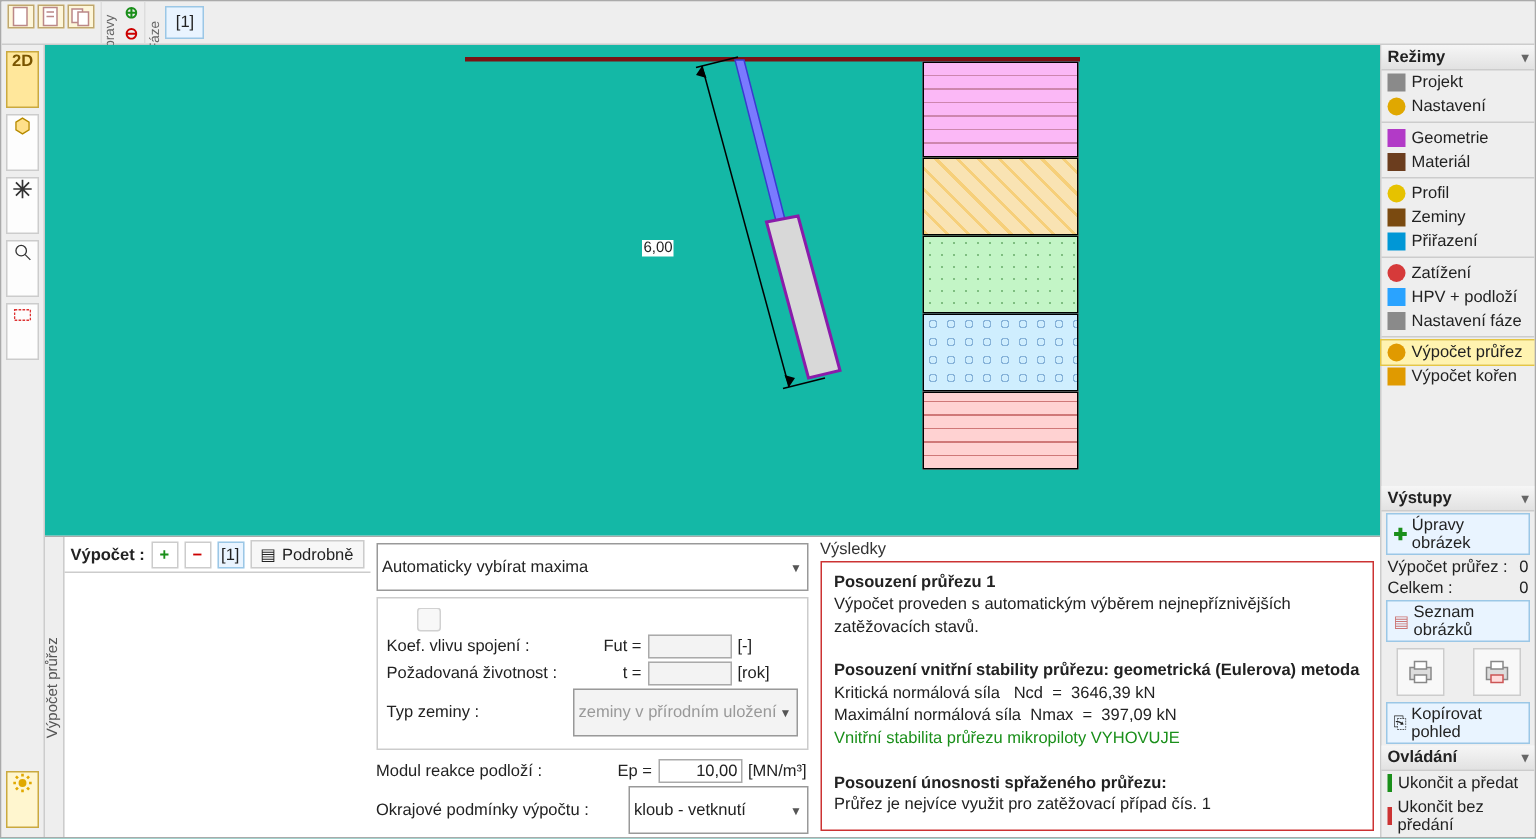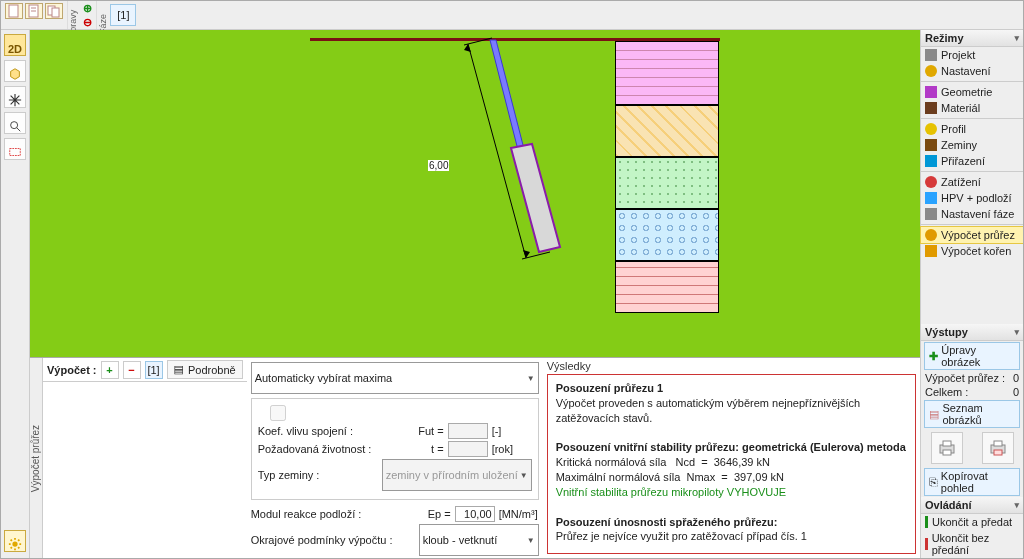--- a/index.html
+++ b/index.html
@@ -10,26 +10,26 @@
   .rib-group{display:flex;flex-direction:column;align-items:center;padding:0 4px;border-right:1px solid #ddd;height:100%}
   .rib-icons{display:flex;gap:2px;padding-top:2px}
   .rib-sq{width:18px;height:16px;border:1px solid #bfa76f;background:#fdf6d9;display:flex;align-items:center;justify-content:center}
   .rib-lab{font-size:9px;color:#666;transform:rotate(-90deg);white-space:nowrap;height:10px}
   .phase-btn{height:22px;margin:3px 2px;padding:2px 6px;background:#e9f4ff;border:1px solid #9bc7e6;display:flex;align-items:center;gap:4px}
   .plus{color:#1a8f1a;font-weight:bold}
   .minus{color:#c00;font-weight:bold}
   
   .main{display:flex;height:calc(100% - 29px)}
   .lefttools{width:29px;background:#eee;border-right:1px solid #ccc;display:flex;flex-direction:column;align-items:center;padding-top:4px;gap:4px}
-  .tool{width:22px;height:22px;border:1px solid #ccc;background:#fdfdfd;display:flex;align-items:flex-end;justify-content:center}
+  .tool{width:22px;height:38px;border:1px solid #ccc;background:#fdfdfd;display:flex;align-items:flex-start;justify-content:center}
   .tool.active{background:#ffe79b;border-color:#caa93f}
   .tool svg{width:14px;height:14px}
   .gear-bottom{margin-top:auto;margin-bottom:6px}
   .center{flex:1;display:flex;flex-direction:column}
-  .canvas{flex:1;position:relative;background:#84cc16;overflow:hidden}
+  .canvas{flex:1;position:relative;background:#14b8a6;overflow:hidden}
   .rightpanel{width:103px;background:#eee;border-left:1px solid #ccc;display:flex;flex-direction:column}
   .panel-head{background:linear-gradient(#f6f6f6,#e2e2e2);border-bottom:1px solid #ccc;padding:2px 4px;display:flex;justify-content:space-between;align-items:center;font-weight:bold}
   .panel-head .arrow{font-size:9px;color:#666}
   .mode-item{display:flex;align-items:center;gap:4px;padding:2px 4px;cursor:default}
   .mode-item.sel{background:#fff3b0;outline:1px solid #e6c743}
   .mode-item .ico{width:12px;height:12px;display:inline-block}
   .sep{height:1px;background:#ccc;margin:2px 0}
   .outputs-row{display:flex;justify-content:space-between;padding:1px 4px}
   .out-btn{background:#e9f4ff;border:1px solid #9bc7e6;padding:1px 4px;display:flex;align-items:center;gap:3px;margin:1px 3px}
   .print-row{display:flex;justify-content:space-around;padding:3px 0}
@@ -46,21 +46,21 @@
   .mini{width:18px;height:18px;border:1px solid #ccc;background:#fff;display:flex;align-items:center;justify-content:center}
   .podr{margin-left:auto;border:1px solid #ccc;background:#f7f7f7;padding:2px 6px;display:flex;gap:4px;align-items:center}
   .bot-split{flex:1;display:flex}
   .formcol{width:296px;padding:4px}
   .combo{width:100%;height:18px;border:1px solid #999;background:#fff;padding:15px 3px;display:flex;align-items:center;justify-content:space-between}
   .combo .tri{font-size:8px;color:#555}
   .fieldset{border:1px solid #ccc;padding:4px 6px 6px 6px;margin-top:4px}
   .frow{display:flex;align-items:center;gap:4px;margin:2px 0;color:#999}
   .frow label{flex:1;white-space:nowrap}
   .frow .sym{width:26px;text-align:right}
-  .frow input{width:40px;height:16px;border:1px solid #aaa;background:#fff;padding:0 2px;text-align:right}
+  .frow input{width:56px;height:16px;border:1px solid #aaa;background:#fff;padding:0 2px;text-align:right}
   .frow input:disabled{background:#f3f3f3;color:#aaa}
   .frow .unit{width:40px}
   .frow.dark{color:#222}
   .rescol{flex:1;padding:0 4px 4px 4px;display:flex;flex-direction:column}
   .reshdr{padding:2px 0;color:#333}
   .resbox{flex:1;border:1px solid #c33;padding:6px 8px;overflow:auto;line-height:1.35}
   .resbox b{font-weight:bold}
   .ok{color:#1a8f1a}
   
   .ground{position:absolute;left:280px;top:8px;width:410px;height:3px;background:#7a1214}

